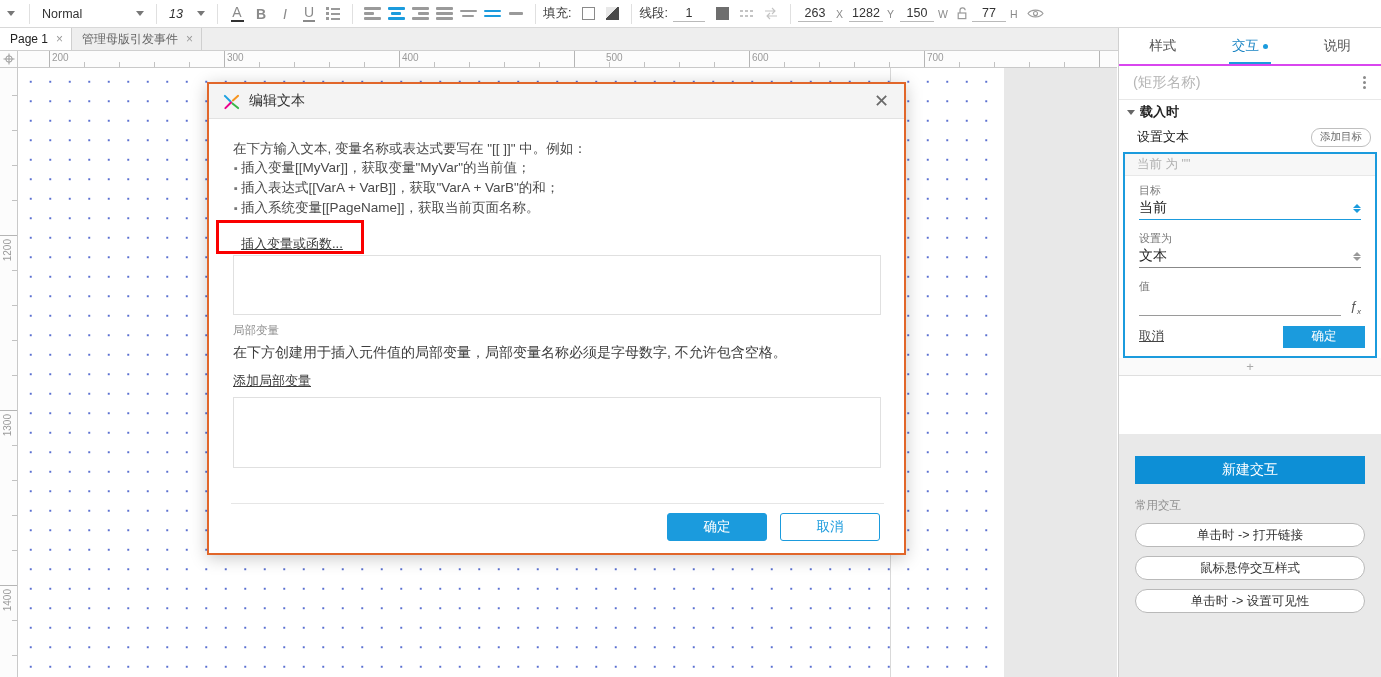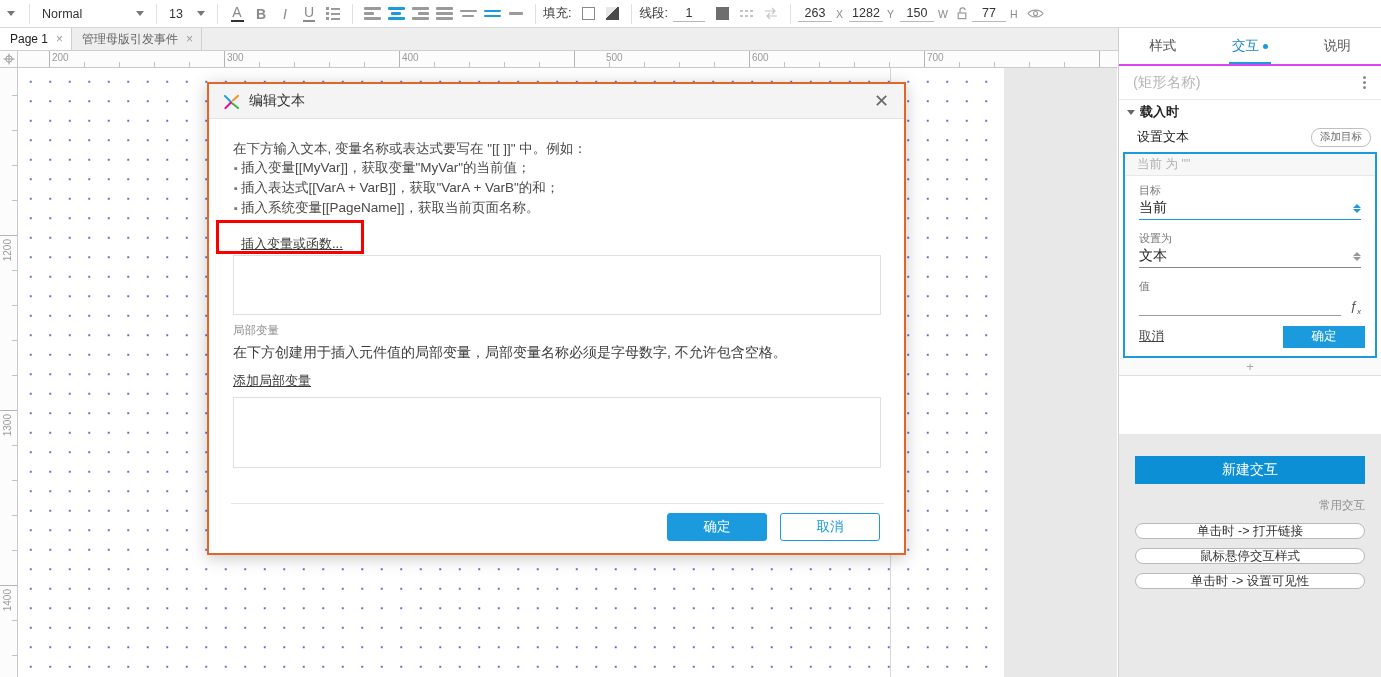--- a/index.html
+++ b/index.html
@@ -20,21 +20,21 @@
   .tb-sep { width: 1px; height: 20px; background: #e0e0e0; margin: 0 7px; }
   .caret {
     width: 0; height: 0; border-left: 4px solid transparent;
     border-right: 4px solid transparent; border-top: 5px solid #777;
   }
   .tb-dd {
     display: flex; align-items: center; justify-content: space-between;
     height: 20px; padding: 0 5px; font-size: 12.5px; color: #333;
   }
   .tb-style { width: 112px; }
-  .tb-size { width: 46px; }
+  .tb-size { width: 46px; font-style: italic; }
   .tb-icon {
     width: 24px; height: 22px; display: flex; align-items: center;
     justify-content: center; color: #8a8a8a; font-size: 14px;
   }
   .tb-label { font-size: 12.5px; color: #333; margin-right: 5px; white-space: nowrap; }
   .sw-hollow { width: 13px; height: 13px; border: 1.6px solid #8a8a8a; background: #fff; }
   .sw-grad { width: 13px; height: 13px; background: linear-gradient(135deg,#e8e8e8 0 45%,#4a4a4a 45% 100%); }
   .sw-solid { width: 13px; height: 13px; background: #6e6e6e; }
   .num-field {
     width: 34px; text-align: center; font-size: 12.5px; color: #333;
@@ -244,23 +244,23 @@
   }
   .rbottom {
     position: absolute; left: 0; right: 0; top: 406px; bottom: 0;
     background: #e9e9e9; padding: 22px 16px 8px 16px;
   }
   .btn-newint {
     width: 100%; height: 28px; background: #0d8fd6; color: #fff;
     font-size: 14px; display: flex; align-items: center; justify-content: center;
     border: none; font-family: inherit;
   }
-  .common-label { text-align: right; font-size: 11.5px; color: #8e8e8e; margin: 14px 0 10px 0; }
+  .common-label { text-align: left; font-size: 11.5px; color: #8e8e8e; margin: 14px 0 10px 0; }
   .pill-btn {
-    width: 100%; height: 16px; background: #fff; border: 1px solid #b9b9b9;
+    width: 100%; height: 24px; background: #fff; border: 1px solid #b9b9b9;
     border-radius: 12px; font-size: 12.5px; color: #333; margin-bottom: 9px;
     display: flex; align-items: center; justify-content: center; font-family: inherit;
   }
 </style>
 </head>
 <body>
 
 <div id="app">
 
   <div class="toolbar">

